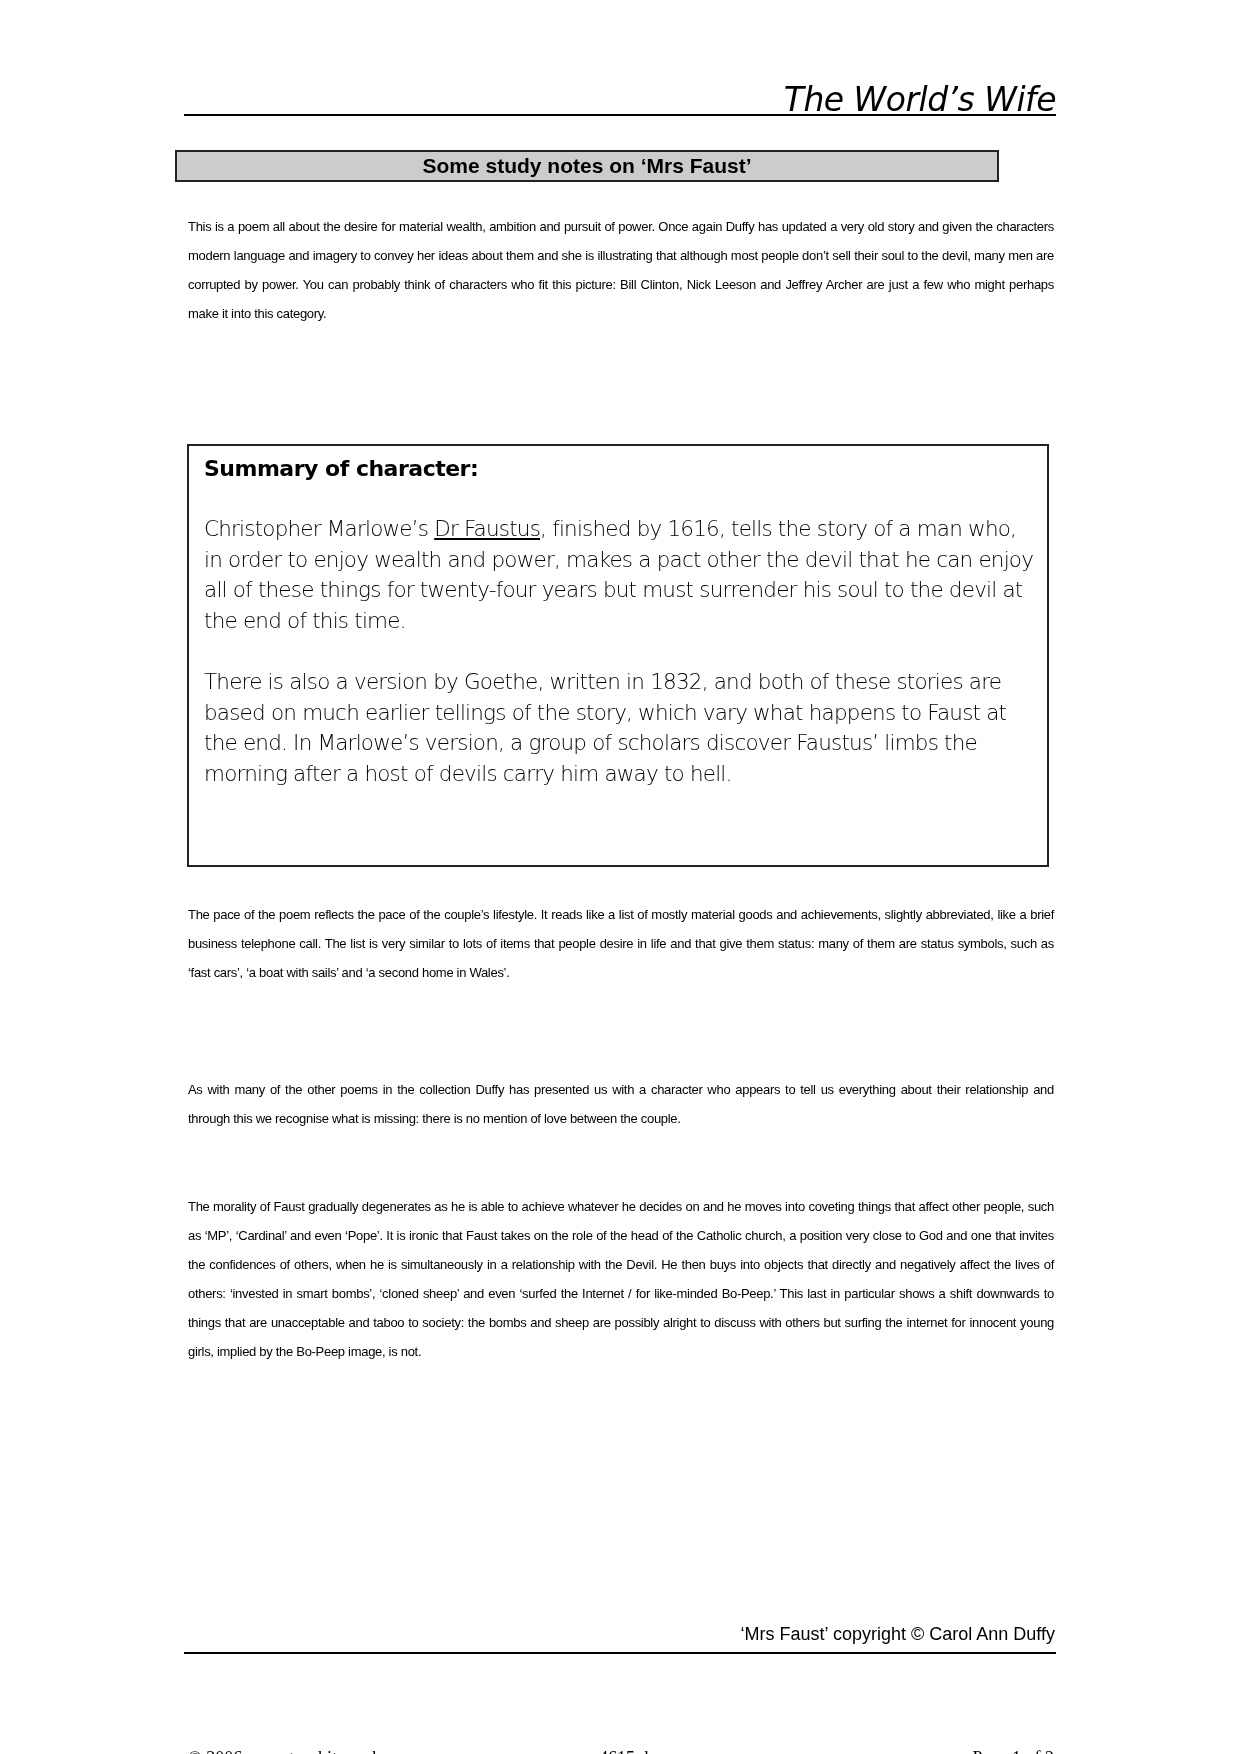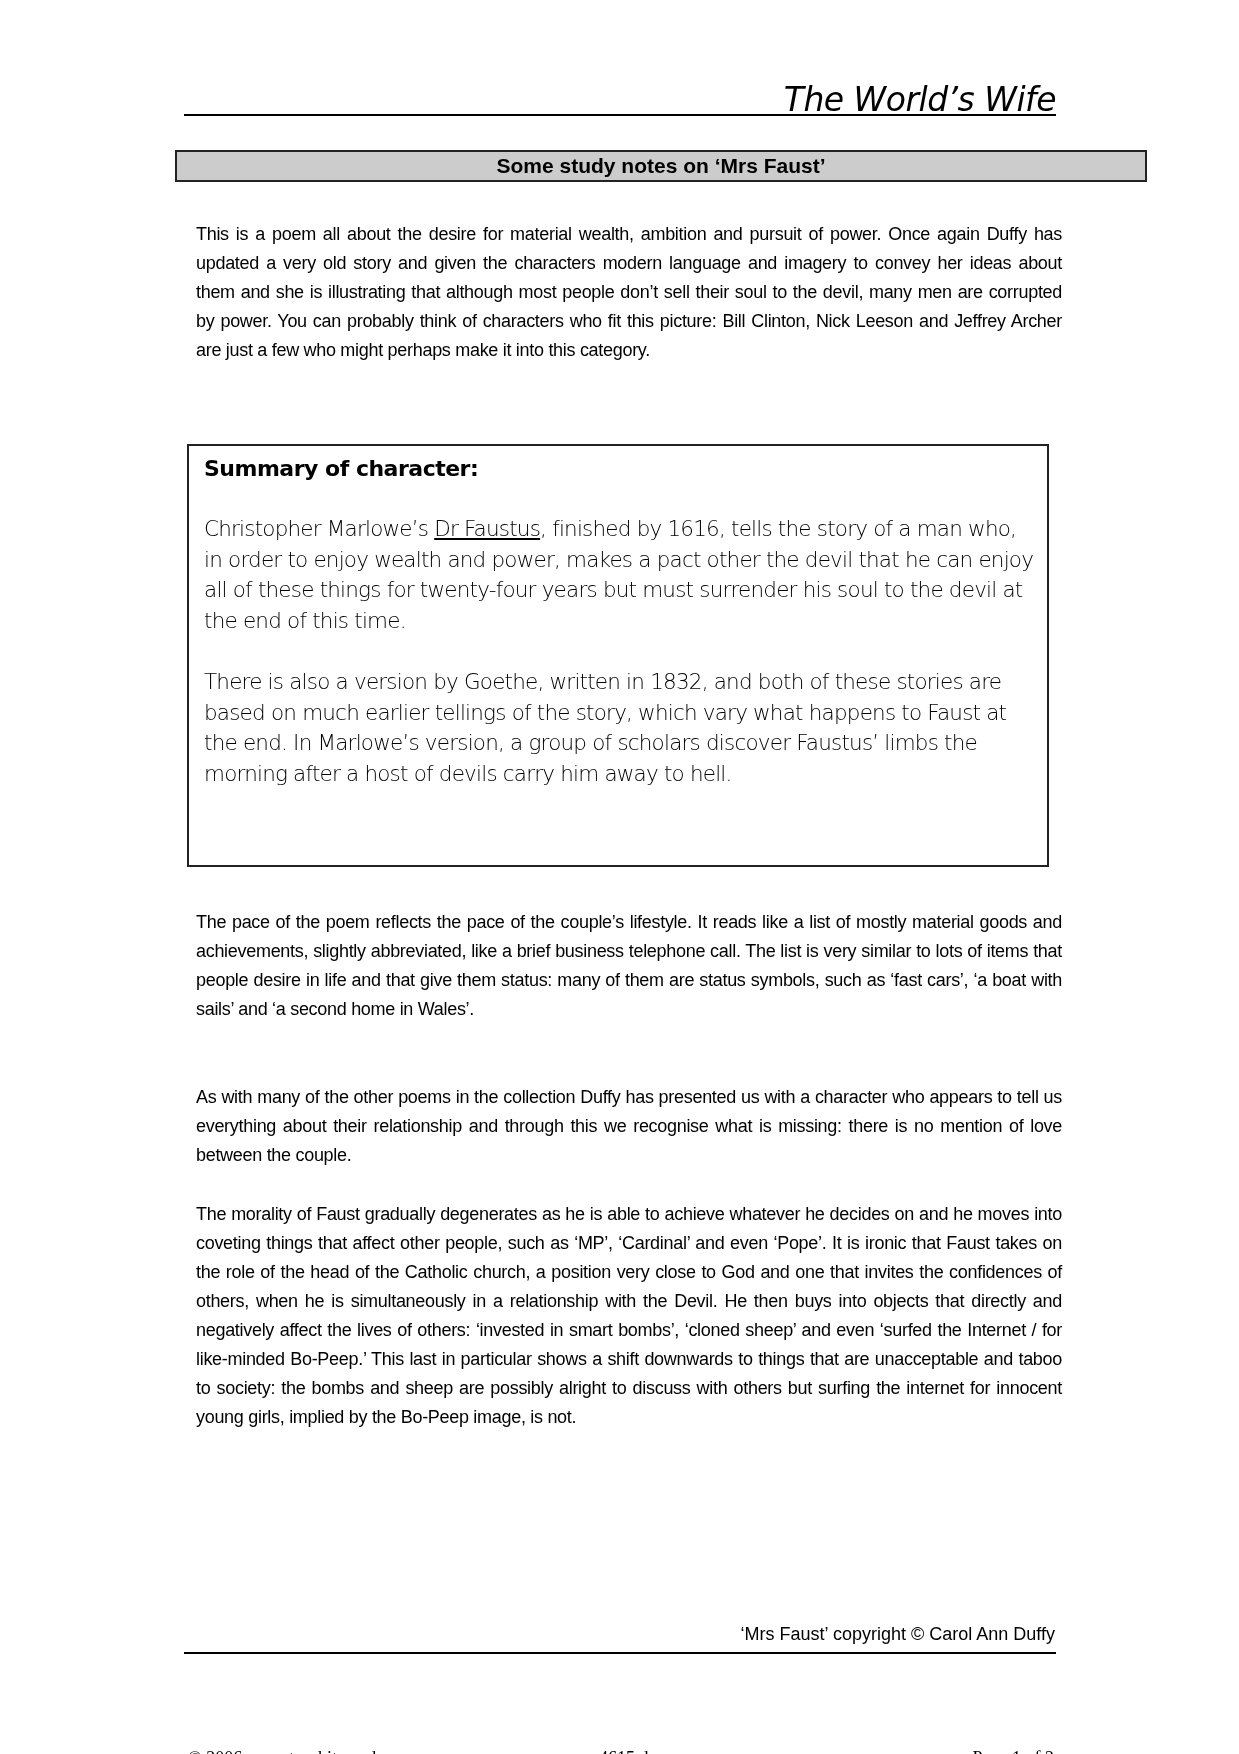--- a/index.html
+++ b/index.html
@@ -9,32 +9,32 @@
     .header-title {
       position: absolute; right: 183px; top: 80px;
       font-family: "DejaVu Sans", sans-serif; font-style: italic;
       font-size: 33px; letter-spacing: -0.5px; line-height: 40px;
     }
     .header-rule {
       position: absolute; left: 184px; top: 114px; width: 872px; height: 2px; background: #000;
     }
 
     .title-box {
-      position: absolute; left: 175px; top: 150px; width: 972px; height: 32px;
+      position: absolute; left: 175px; top: 150px; width: 824px; height: 32px;
       background: #cccccc; border: 2px solid #222; box-sizing: border-box;
       display: flex; align-items: center; justify-content: center;
     }
     .title-box span {
       font-family: "Liberation Sans", sans-serif; font-weight: bold; font-size: 21px;
     }
 
     .para {
       position: absolute; left: 188px; width: 866px;
-      font-family: "Liberation Sans", sans-serif; font-size: 18px; line-height: 29px;
-      text-align: justify; letter-spacing: -0.3px; margin: 8px;
+      font-family: "Liberation Sans", sans-serif; font-size: 13px; line-height: 29px;
+      text-align: justify; letter-spacing: -0.3px; margin: 0;
     }
     .p1 { top: 212px; }
     .p2 { top: 900px; }
     .p3 { top: 1075px; }
     .p4 { top: 1192px; }
 
     .summary-box {
       position: absolute; left: 187px; top: 444px; width: 862px; height: 423px;
       border: 2px solid #222; box-sizing: border-box;
     }

